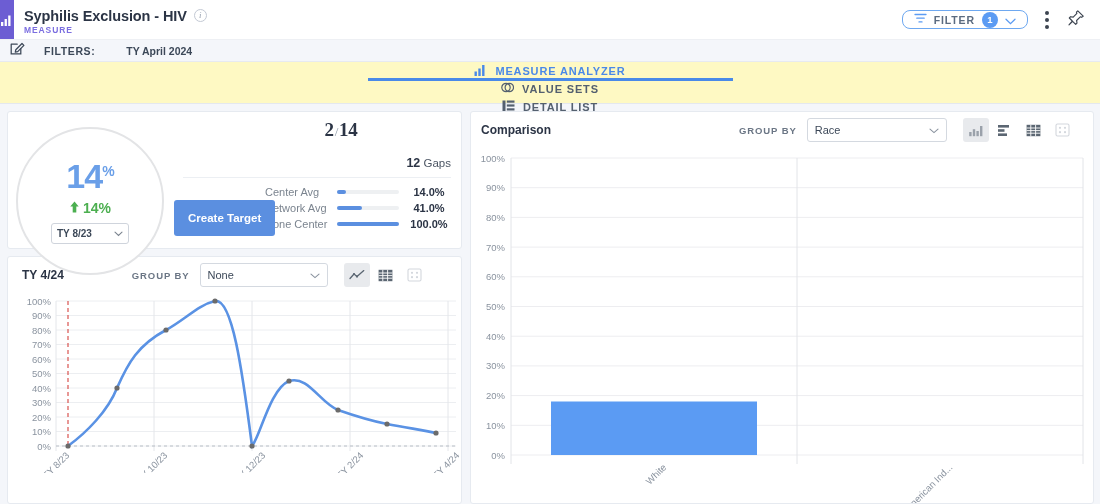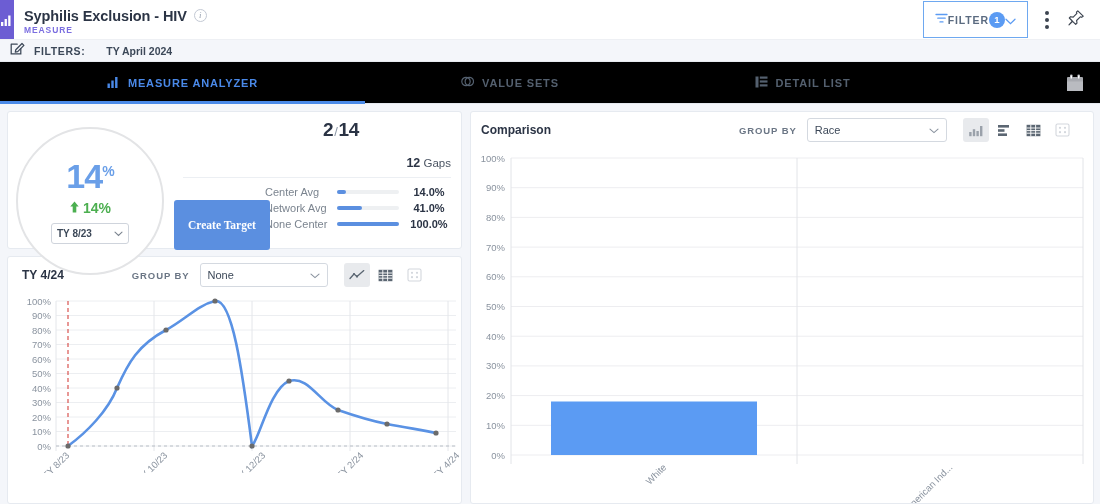--- a/index.html
+++ b/index.html
@@ -27,45 +27,45 @@
   .app-title { font-size: 14.5px; font-weight: bold; color: #2b3445; letter-spacing: -.1px; }
   .info-icon {
     width: 13px; height: 13px; border-radius: 50%; border: 1px solid #c3c9d4;
     color: #9aa3b2; font-size: 9px; line-height: 11px; text-align: center;
     font-family: "Liberation Serif", serif; font-style: italic;
   }
   .app-sub { font-size: 8.5px; font-weight: bold; color: #7b6ee0; letter-spacing: .9px; margin-top: 1px; }
 
   .topbar-right { margin-left: auto; display: flex; align-items: center; gap: 14px; padding-right: 14px; }
   .filter-btn {
-    display: flex; align-items: center; height: 37px; padding: 0 11px;
-    border: 1px solid #6ea8f0; border-radius: 0; background: #fff; cursor: pointer;
+    display: flex; align-items: center; gap: 7px; height: 19px; padding: 0 11px;
+    border: 1px solid #6ea8f0; border-radius: 8px; background: #fff; cursor: pointer;
   }
   .filter-btn .lbl { font-size: 10.5px; font-weight: bold; letter-spacing: .9px; color: #5b6b80; }
   .badge {
     background: #5b9bf3; color: #fff; border-radius: 50%;
     width: 16px; height: 16px; font-size: 9.5px; font-weight: bold;
     display: flex; align-items: center; justify-content: center;
   }
   .kebab { display: flex; flex-direction: column; gap: 3px; cursor: pointer; padding: 3px; }
   .kebab i { width: 4px; height: 4px; border-radius: 50%; background: #3c4450; display: block; }
   .pin { cursor: pointer; }
 
   
   .filters-row {
     height: 22px; background: #f4f6fa; display: flex; align-items: center;
-    gap: 9px; padding-left: 10px; border-bottom: 1px solid #e7eaf0;
+    gap: 19px; padding-left: 10px; border-bottom: 1px solid #e7eaf0;
   }
   .filters-label { font-size: 10.5px; font-weight: bold; letter-spacing: .6px; color: #3c4858; }
   .filters-value { font-size: 10.5px; font-weight: bold; color: #3c4858; margin-left: 12px; }
 
   
   .tabs {
-    height: 42px; background: #000000; display: flex; align-items: center;
-    position: relative; border-bottom: 1px solid #e4e8ee;
+    height: 42px; background: #fef9c3; display: flex; align-items: center;
+    position: relative; border-bottom: 1px solid #e4e8ee; flex-direction: column;
   }
   .tab {
     display: flex; align-items: center; gap: 8px; height: 100%;
     justify-content: center; cursor: pointer; position: relative;
   }
   .tab .tlabel { font-size: 11px; font-weight: bold; letter-spacing: .85px; color: #54606f; }
   .tab.active .tlabel { color: #4a89e8; }
   .tab.active::after {
     content: ""; position: absolute; left: 0; right: 0; bottom: -1px;
     height: 3px; background: #4a8ae8;
@@ -95,36 +95,36 @@
     display: flex; align-items: center; gap: 3px;
   }
   .donut-select {
     margin-top: 7px; width: 78px; height: 21px; border: 1px solid #cfd4dc; border-radius: 3px;
     background: #fff; font-size: 10px; font-weight: bold; color: #3c4858;
     display: flex; align-items: center; padding: 0 5px; cursor: pointer;
   }
   .donut-select .cv { flex: 1; }
   .kpi-right { flex: 1; padding: 7px 10px 0 0; display: flex; flex-direction: column; }
   .stat-block { text-align: center; padding-left: 48px; }
-  .stat-ratio { font-size: 19px; font-weight: bold; color: #2b3445; letter-spacing: -.3px; }
+  .stat-ratio { font-size: 19px; font-weight: bold; color: #2b3445; letter-spacing: -.3px; font-family: Liberation Serif, serif; }
   .stat-ratio .sep { font-size: 13px; color: #8c97a6; font-weight: normal; padding: 0 1px; }
   .stat-excl { font-size: 11.5px; color: #6f7a88; margin-top: 5px; }
   .stat-gaps { font-size: 11.5px; color: #4b5563; margin-top: 15px; text-align: right; }
   .stat-gaps b { font-size: 12.5px; color: #2b3445; }
 
   .legend { margin-top: 7px; border-top: 1px solid #eceff3; padding-top: 6px; padding-left: 82px; }
   .legend-row { display: flex; align-items: center; height: 16px; }
   .legend-name { font-size: 11px; color: #7b848f; width: 72px; flex: none; }
   .legend-track { flex: 1; height: 4px; background: #eef0f2; border-radius: 2px; position: relative; margin-right: 8px; }
   .legend-fill { position: absolute; left: 0; top: 0; bottom: 0; background: #5b8fe0; border-radius: 2px; }
   .legend-val { font-size: 11px; font-weight: bold; color: #2b3445; width: 44px; text-align: center; flex: none; }
   .create-target {
     position: absolute; left: 166px; top: 88px; background: #5b8fe0; color: #fff;
     border: none; border-radius: 3px; font-size: 11.5px; font-weight: bold;
-    padding: 19px 14px; cursor: pointer; z-index: 6; font-family: Liberation Serif, serif;
+    padding: 12px 14px; cursor: pointer; z-index: 6; font-family: Liberation Sans, sans-serif;
   }
 
   
   .panel-head { height: 36px; display: flex; align-items: center; padding: 0 10px; gap: 10px; }
   .panel-title { font-size: 12px; font-weight: bold; color: #2b3445; }
   .groupby-lbl { font-size: 9.5px; font-weight: bold; letter-spacing: .9px; color: #6b7685; }
   .select-box {
     height: 24px; border: 1px solid #d4d9e0; border-radius: 3px; background: #fff;
     display: flex; align-items: center; padding: 0 7px; cursor: pointer; font-size: 11px; color: #3c4858;
   }

